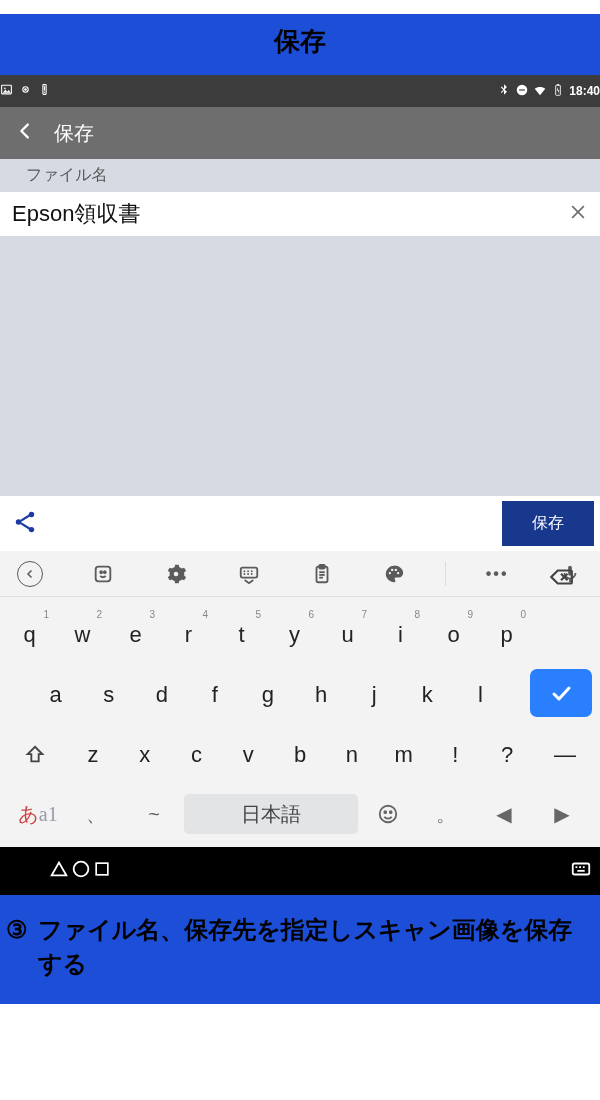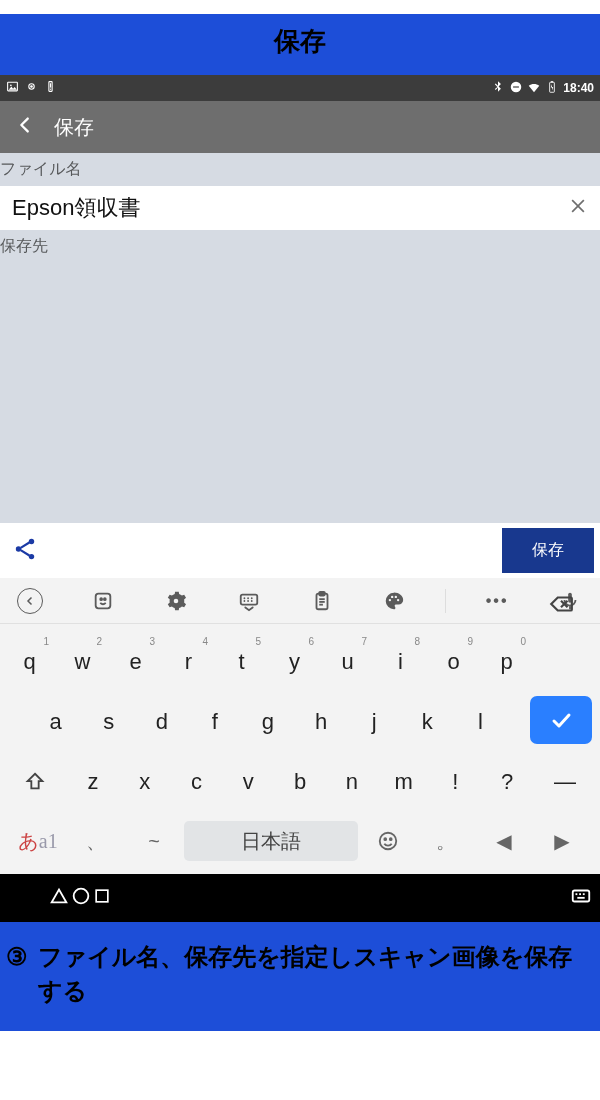--- a/index.html
+++ b/index.html
@@ -15,27 +15,27 @@
     }
     .top-title {
       text-align: center;
       font-weight: 700;
       font-size: 26px;
       padding: 10px 0 16px;
       color: #000;
     }
     
     .status-bar {
-      height: 26px;
+      height: 32px;
       background: #3c3c3c;
       color: #fff;
       display: flex;
       align-items: center;
       font-size: 12px;
-      padding: 0 6px;
+      padding: 0 0;
       position: relative;
     }
     .status-left { display: flex; gap: 6px; align-items: center; }
     .status-right { margin-left: auto; display: flex; gap: 4px; align-items: center; font-weight: 700; }
     .status-right svg { width: 14px; height: 14px; }
     
     .app-bar {
       height: 52px;
       background: #6e6e6e;
       color: #fff;
@@ -44,21 +44,21 @@
       gap: 18px;
       padding: 0 14px;
     }
     .app-bar .back-arrow svg { width: 22px; height: 22px; }
     .app-bar .app-title { font-size: 20px; font-weight: 500; }
     
     .section-label {
       background: #d6dbe3;
       color: #57595b;
       font-size: 16px;
-      padding: 6px 0;
+      padding: 6px 26px;
     }
     .row {
       background: #fff;
       display: flex;
       align-items: center;
       min-height: 44px;
       padding: 0 12px;
       font-size: 18px;
       color: #111;
     }
@@ -299,21 +299,20 @@
   <div class="row">
     <input class="filename-input" autofocus="" value="Epson領収書" style="">
     <span class="clear-x">
       <svg viewBox="0 0 24 24" width="20" height="20" fill="none" stroke="#6e6e6e" stroke-width="2">
           <line x1="5" y1="5" x2="19" y2="19"></line>
           <line x1="19" y1="5" x2="5" y2="19"></line>
         </svg>
     </span>
   </div>
 
-  <div class="section-label">保存先</div>
 
   <div class="spacer"></div>
 
   <div class="action-bar">
     <span class="share-icon">
       <svg viewBox="0 0 24 24" width="26" height="26">
           <circle cx="6" cy="12" r="2.5" fill="#1b3aa5"></circle>
           <circle cx="18" cy="5" r="2.5" fill="#1b3aa5"></circle>
           <circle cx="18" cy="19" r="2.5" fill="#1b3aa5"></circle>
           <path stroke="#1b3aa5" stroke-width="2" d="M8 11l8-5M8 13l8 5"></path>

